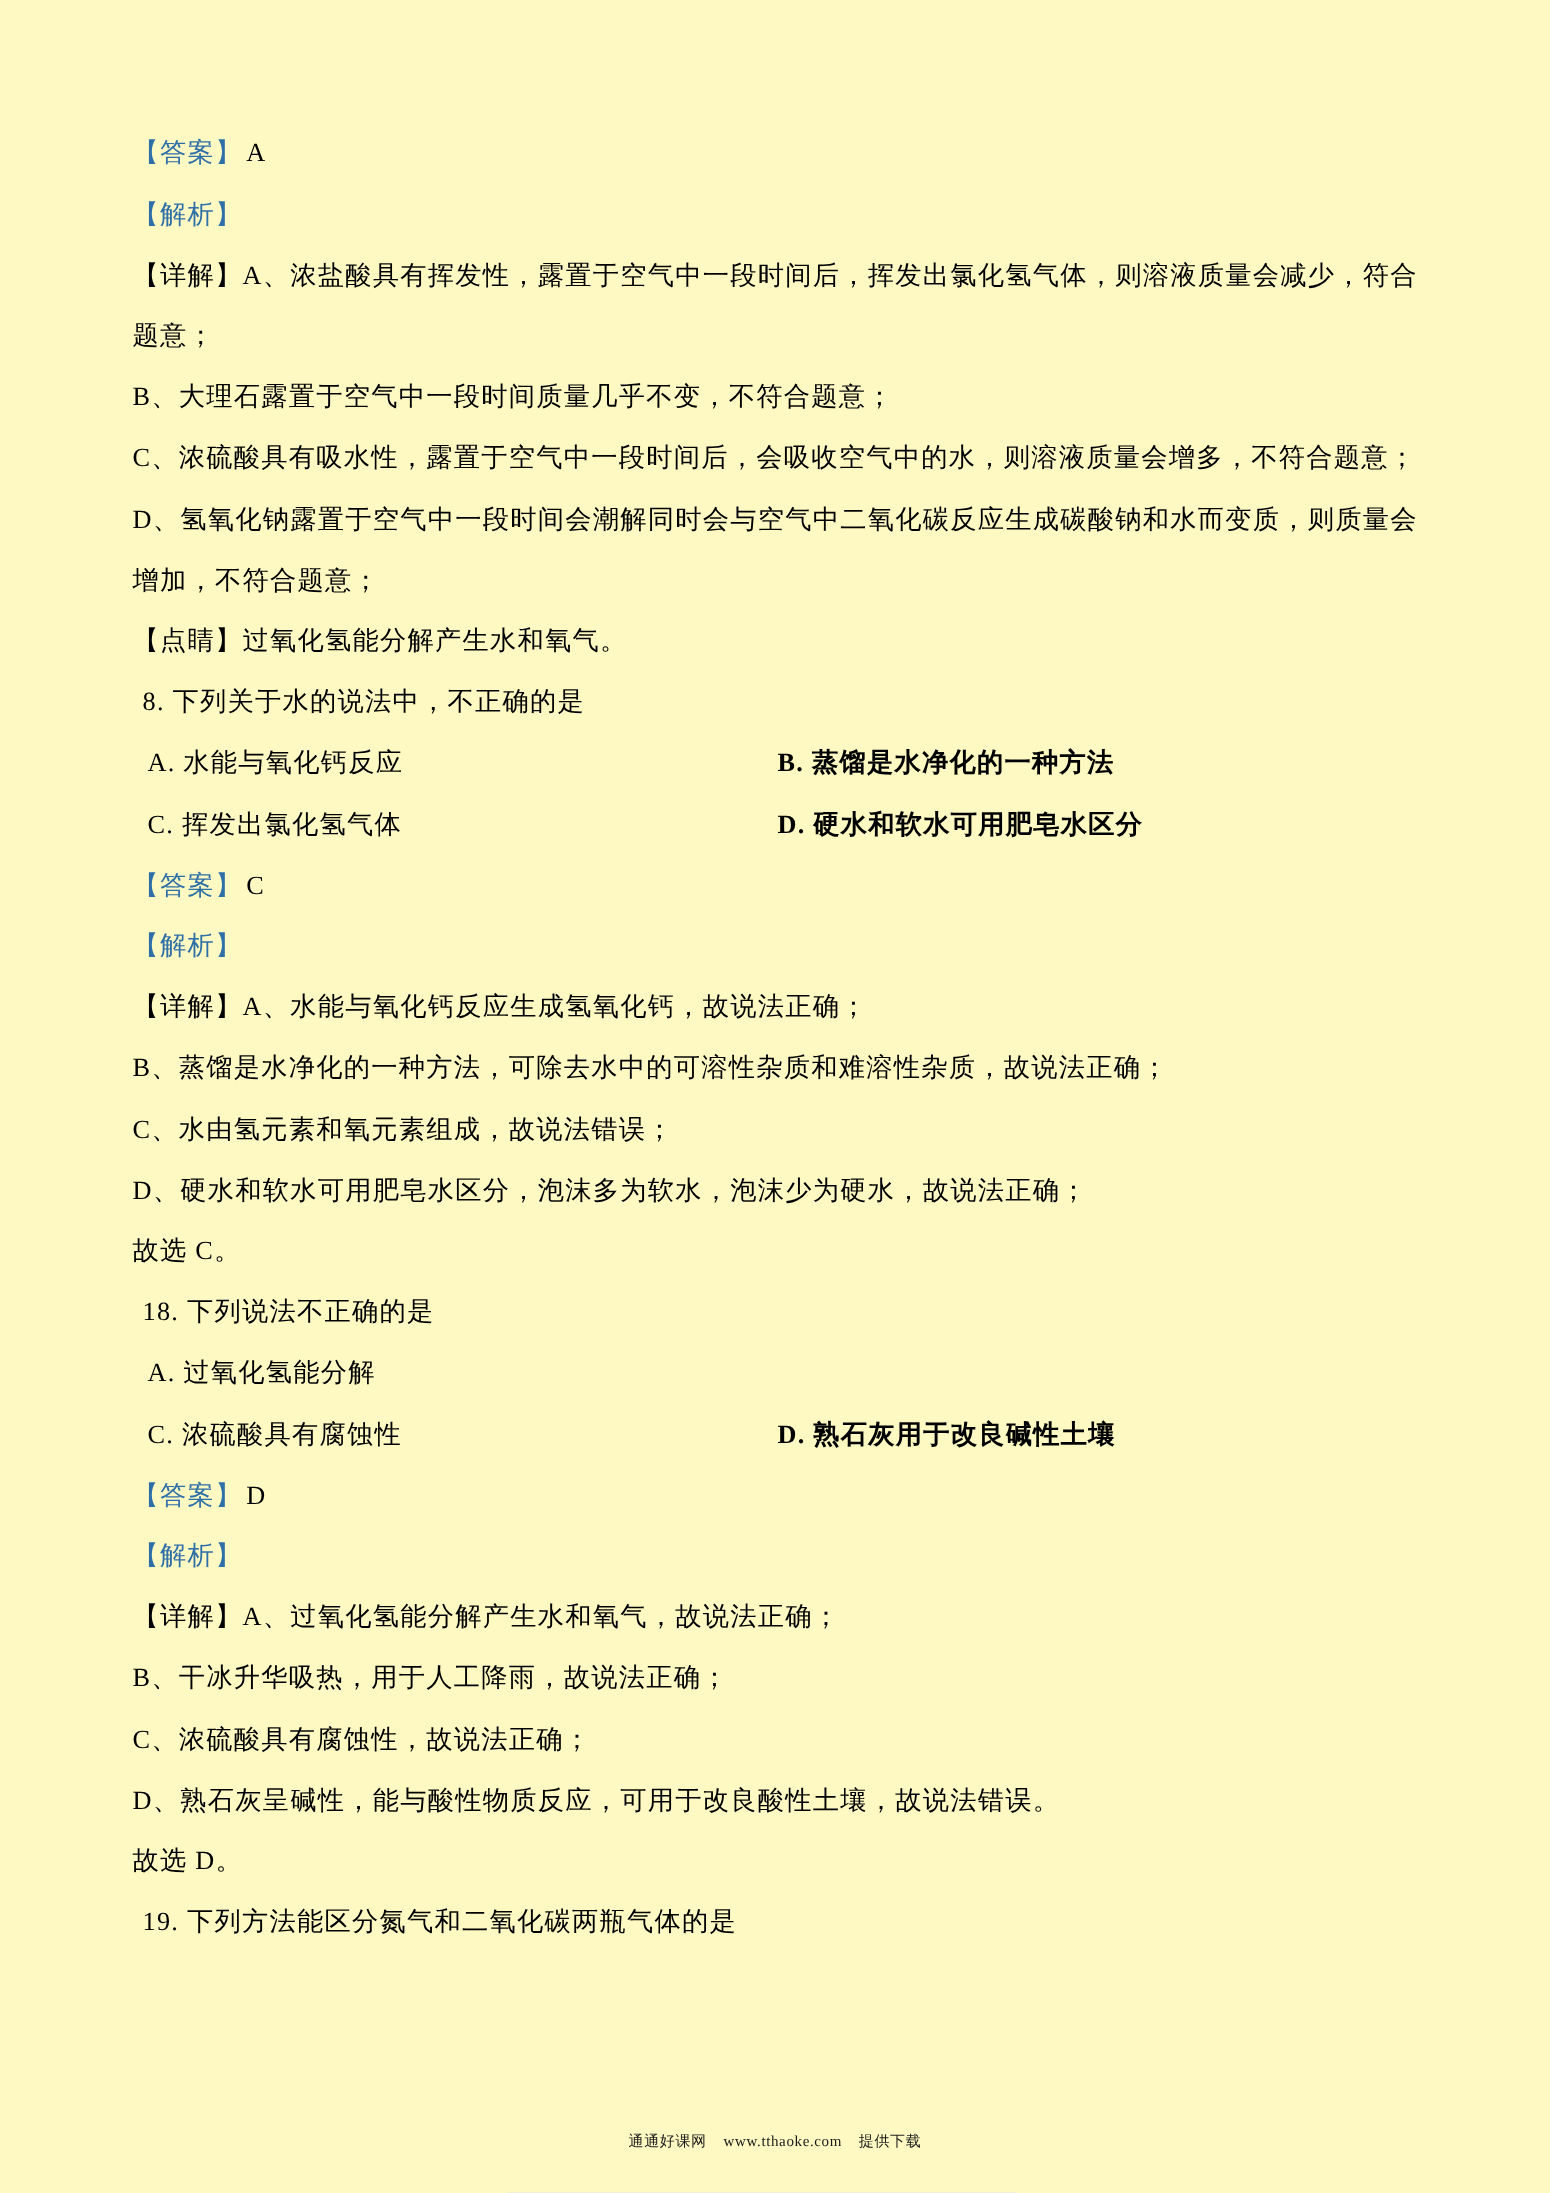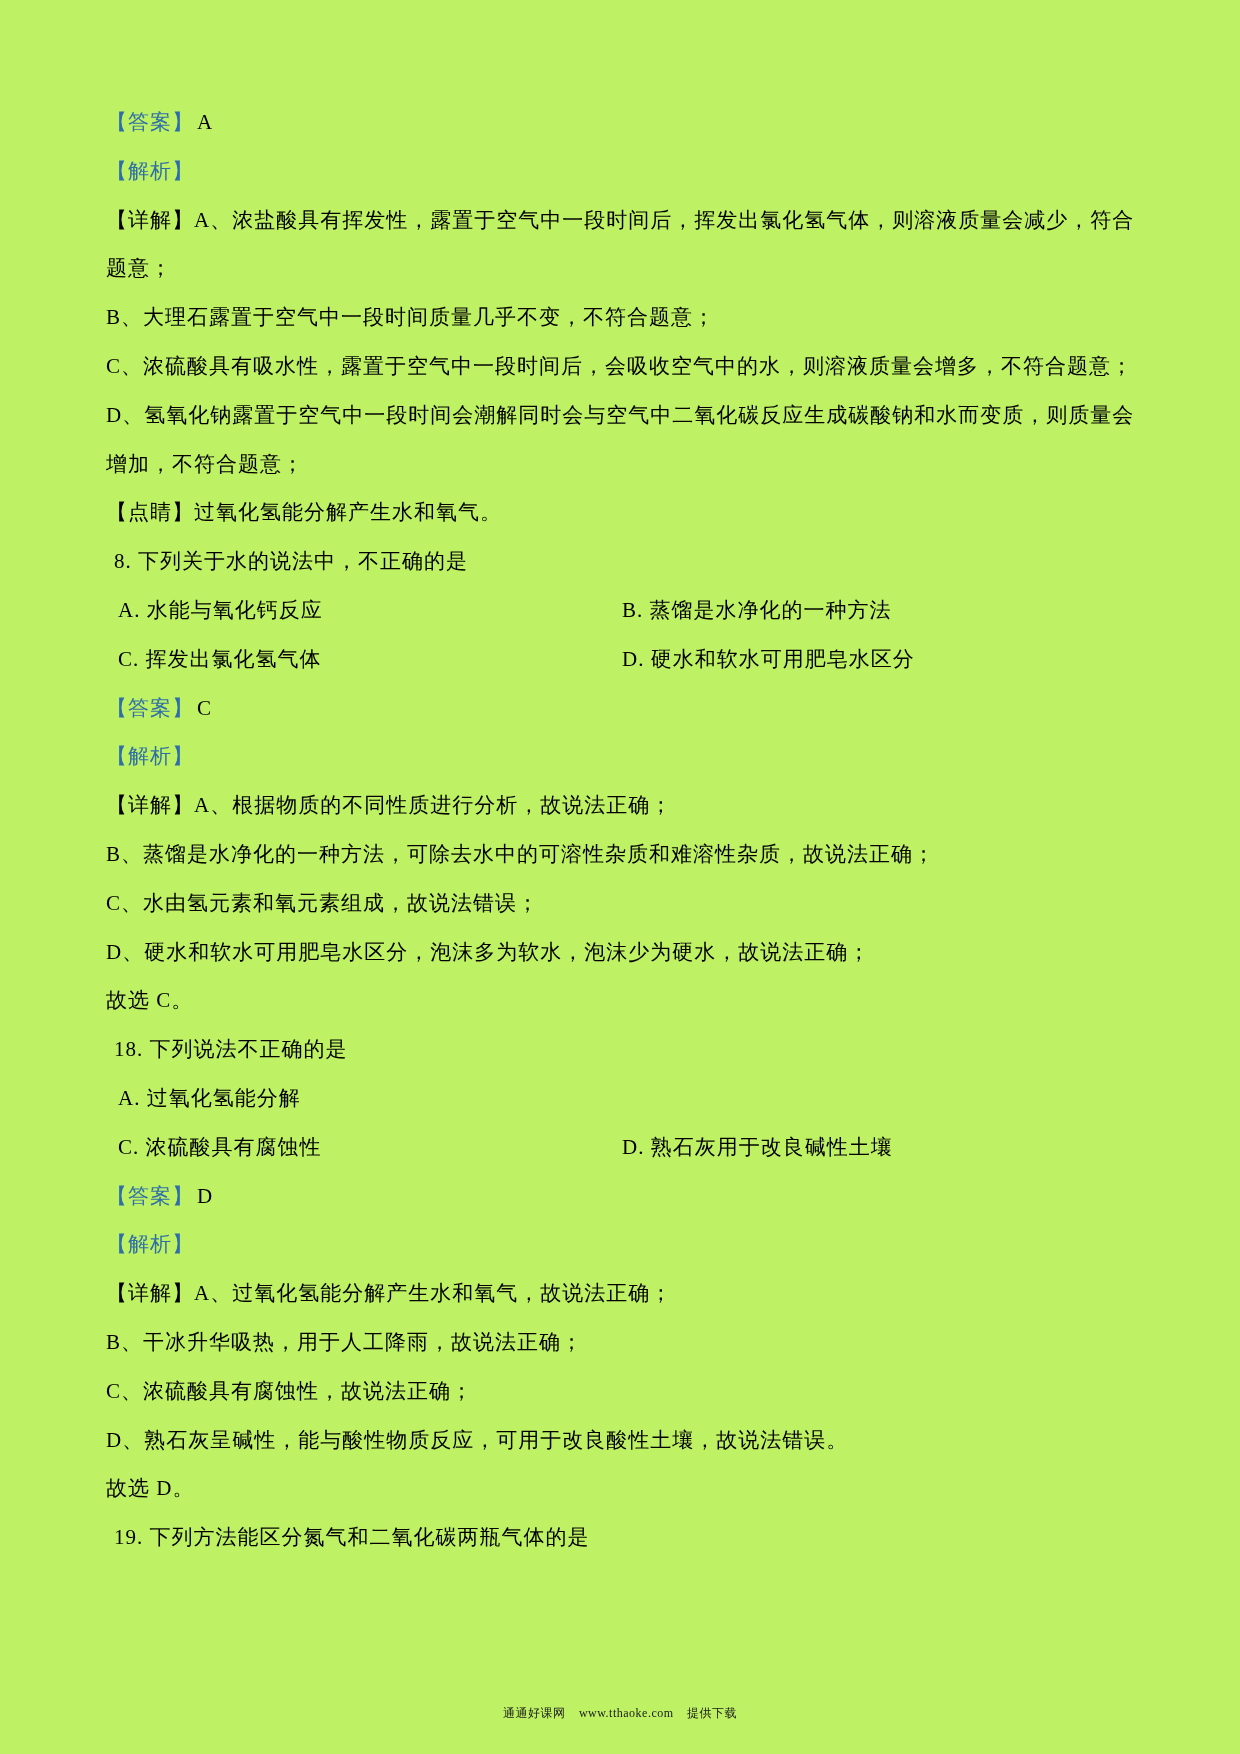--- a/index.html
+++ b/index.html
@@ -1,40 +1,40 @@
 <!DOCTYPE html>
 <html><head>
 <meta charset="utf-8">
 <style>
   html, body { margin: 0; padding: 0; background: #e8e8e8; }
   .page {
     position: relative;
     width: 1240px;
     height: 1754px;
     margin: 0 auto;
-    background: #bef264;
+    background: #fef9c3;
     font-family: "Liberation Serif", "DejaVu Serif", serif;
     color: #000000;
     overflow: hidden;
   }
   .content {
     padding: 98px 100px 0 106px;
   }
   .content p.line {
     margin: 0;
     font-size: 21px;
     line-height: 48.8px;
     letter-spacing: 1px;
     white-space: nowrap;
   }
   .blue { color: #2f6fa7; }
   .ans-val { margin-left: 3px; }
   p.question { padding-left: 8px; }
   p.options { position: relative; padding-left: 12px; }
-  .opt-right { position: absolute; left: 516px; top: 0; }
+  .opt-right { position: absolute; left: 516px; top: 0; font-weight: bold; }
   .footer {
     position: absolute;
     top: 1705px;
     left: 0;
     width: 100%;
     text-align: center;
     font-size: 12px;
     color: #1a1a1a;
     letter-spacing: 0.5px;
   }
@@ -52,21 +52,21 @@
       <p class="line">B、大理石露置于空气中一段时间质量几乎不变，不符合题意；</p>
       <p class="line">C、浓硫酸具有吸水性，露置于空气中一段时间后，会吸收空气中的水，则溶液质量会增多，不符合题意；</p>
       <p class="line">D、氢氧化钠露置于空气中一段时间会潮解同时会与空气中二氧化碳反应生成碳酸钠和水而变质，则质量会</p>
       <p class="line">增加，不符合题意；</p>
       <p class="line">【点睛】过氧化氢能分解产生水和氧气。</p>
       <p class="line question">8. 下列关于水的说法中，不正确的是</p>
       <p class="line options"><span class="opt-left">A. 水能与氧化钙反应</span><span class="opt-right">B. 蒸馏是水净化的一种方法</span></p>
       <p class="line options"><span class="opt-left">C. 挥发出氯化氢气体</span><span class="opt-right">D. 硬水和软水可用肥皂水区分</span></p>
       <p class="line"><span class="blue">【答案】</span><span class="ans-val">C</span></p>
       <p class="line"><span class="blue">【解析】</span></p>
-      <p class="line">【详解】A、根据物质的不同性质进行分析，故说法正确；</p>
+      <p class="line">【详解】A、水能与氧化钙反应生成氢氧化钙，故说法正确；</p>
       <p class="line">B、蒸馏是水净化的一种方法，可除去水中的可溶性杂质和难溶性杂质，故说法正确；</p>
       <p class="line">C、水由氢元素和氧元素组成，故说法错误；</p>
       <p class="line">D、硬水和软水可用肥皂水区分，泡沫多为软水，泡沫少为硬水，故说法正确；</p>
       <p class="line">故选 C。</p>
       <p class="line question">18. 下列说法不正确的是</p>
       <p class="line options"><span class="opt-left">A. 过氧化氢能分解</span></p>
       <p class="line options"><span class="opt-left">C. 浓硫酸具有腐蚀性</span><span class="opt-right">D. 熟石灰用于改良碱性土壤</span></p>
       <p class="line"><span class="blue">【答案】</span><span class="ans-val">D</span></p>
       <p class="line"><span class="blue">【解析】</span></p>
       <p class="line">【详解】A、过氧化氢能分解产生水和氧气，故说法正确；</p>

